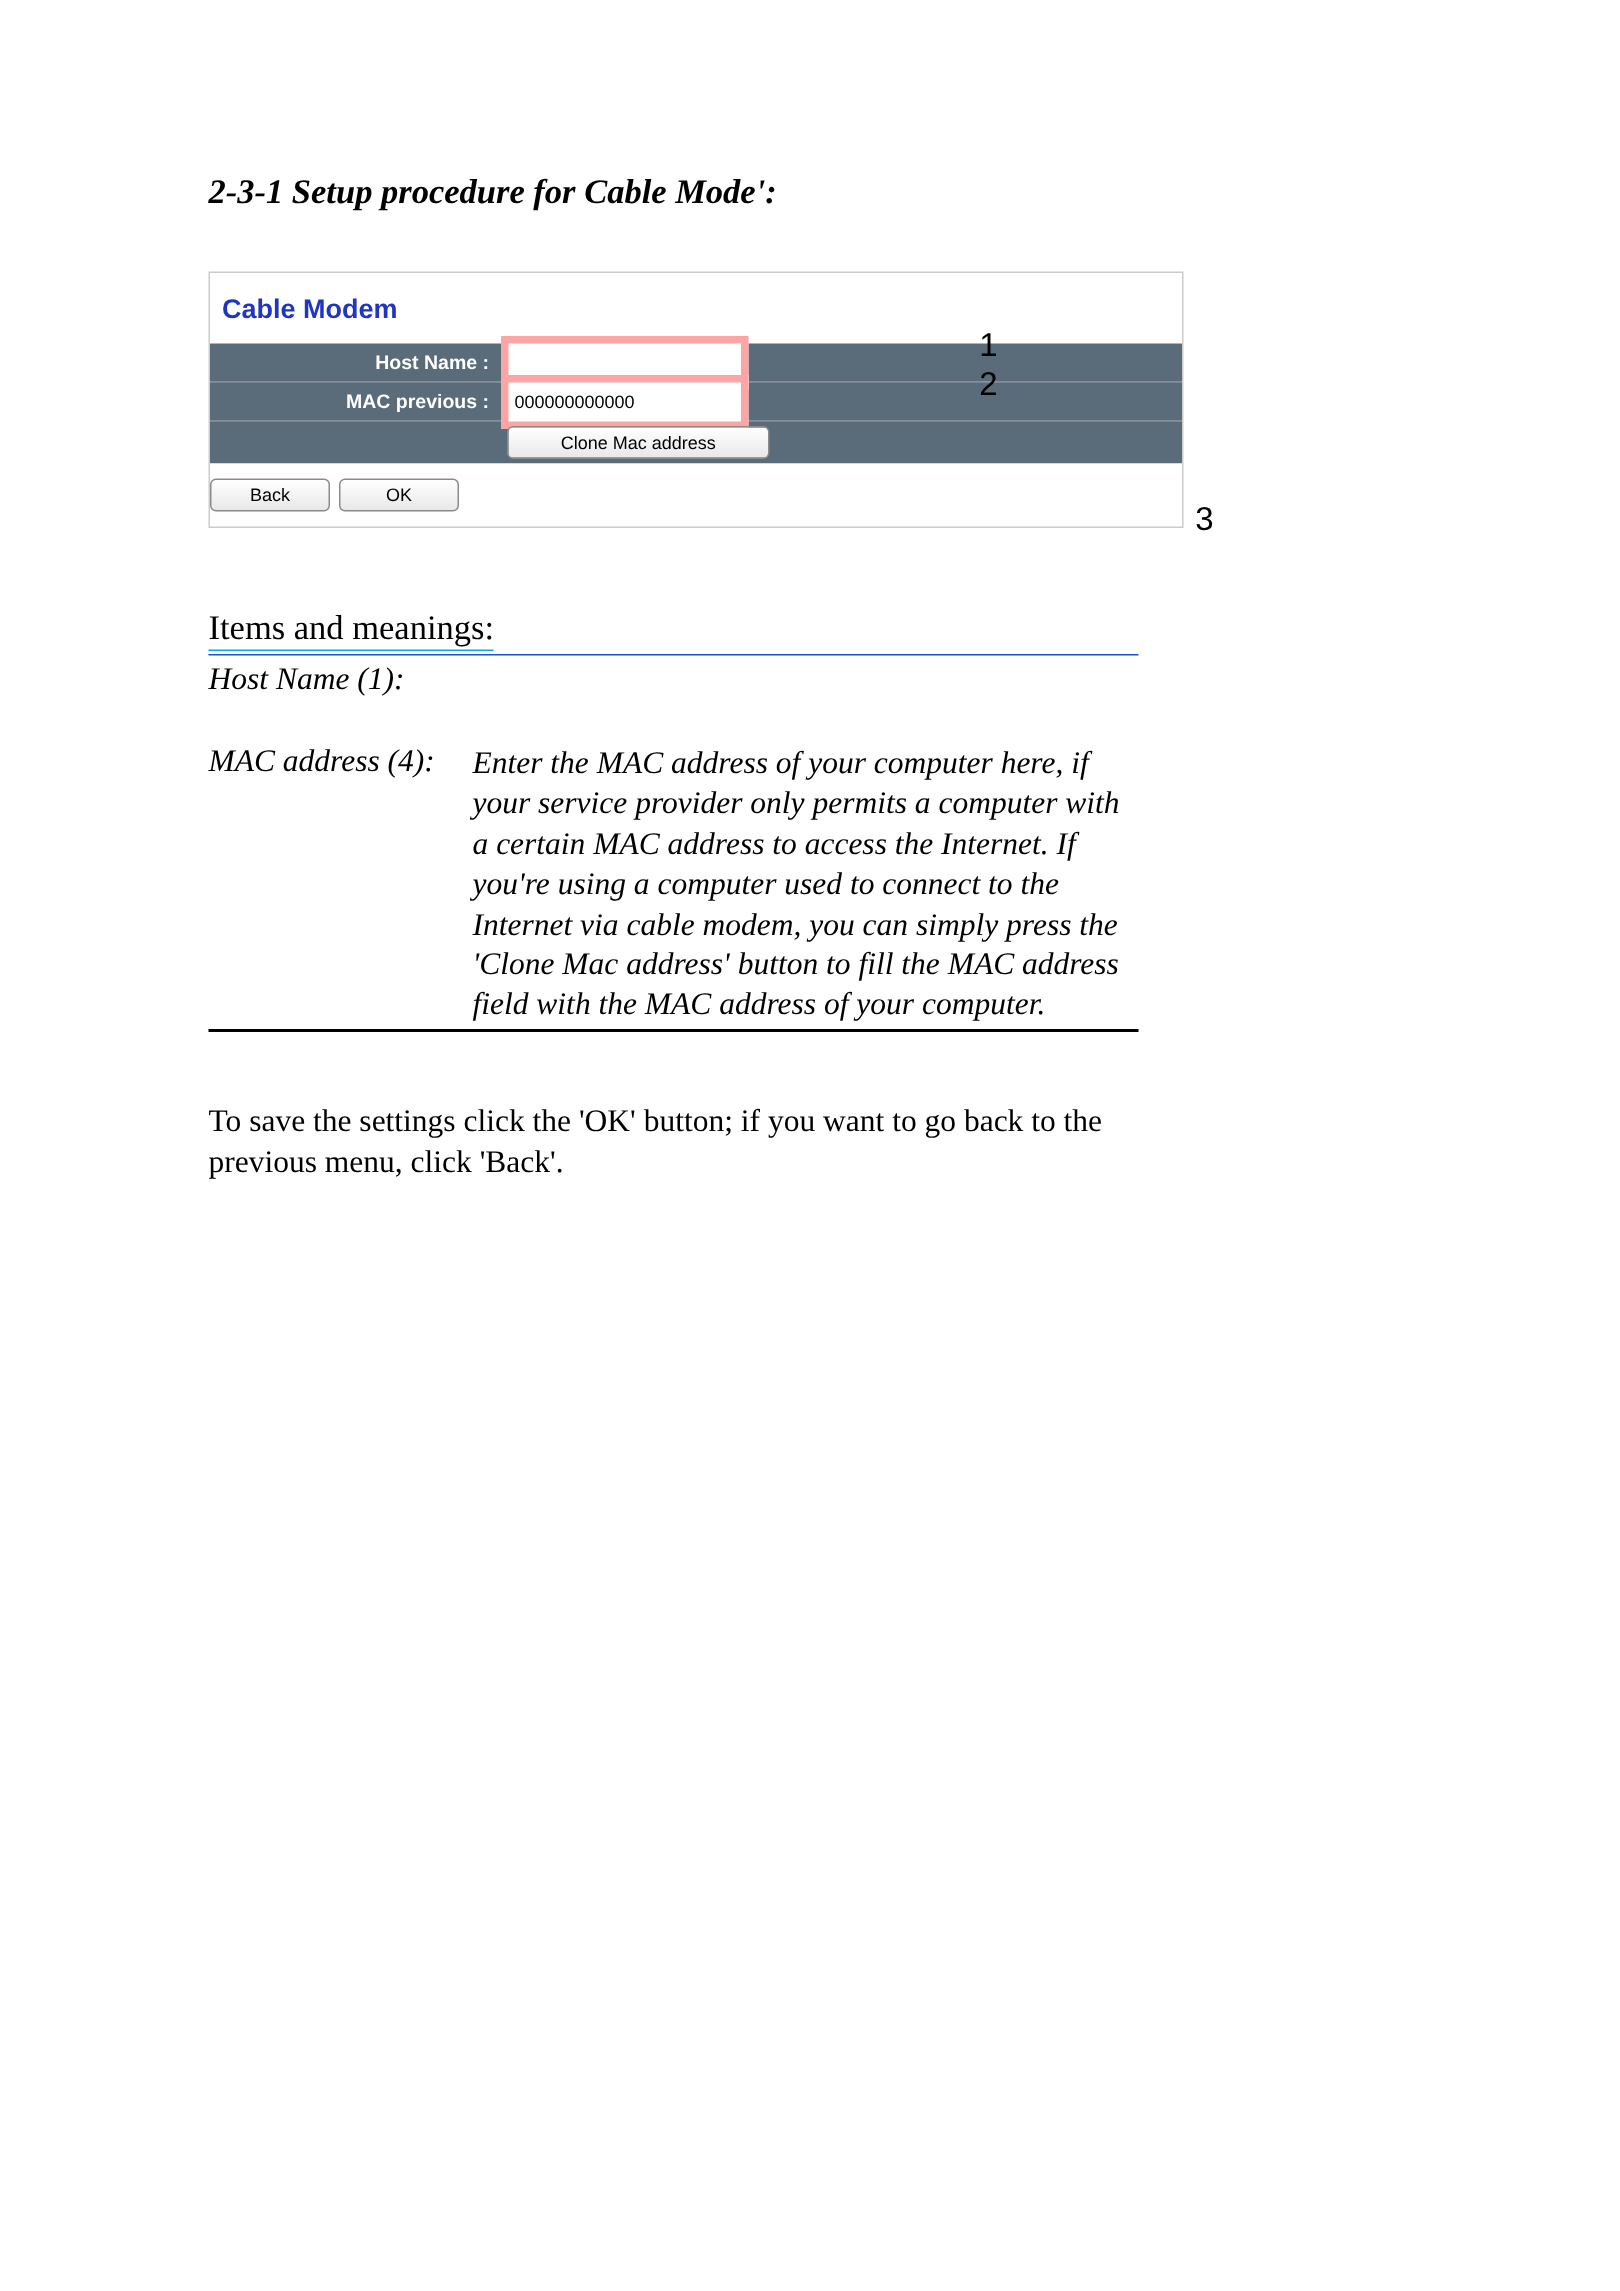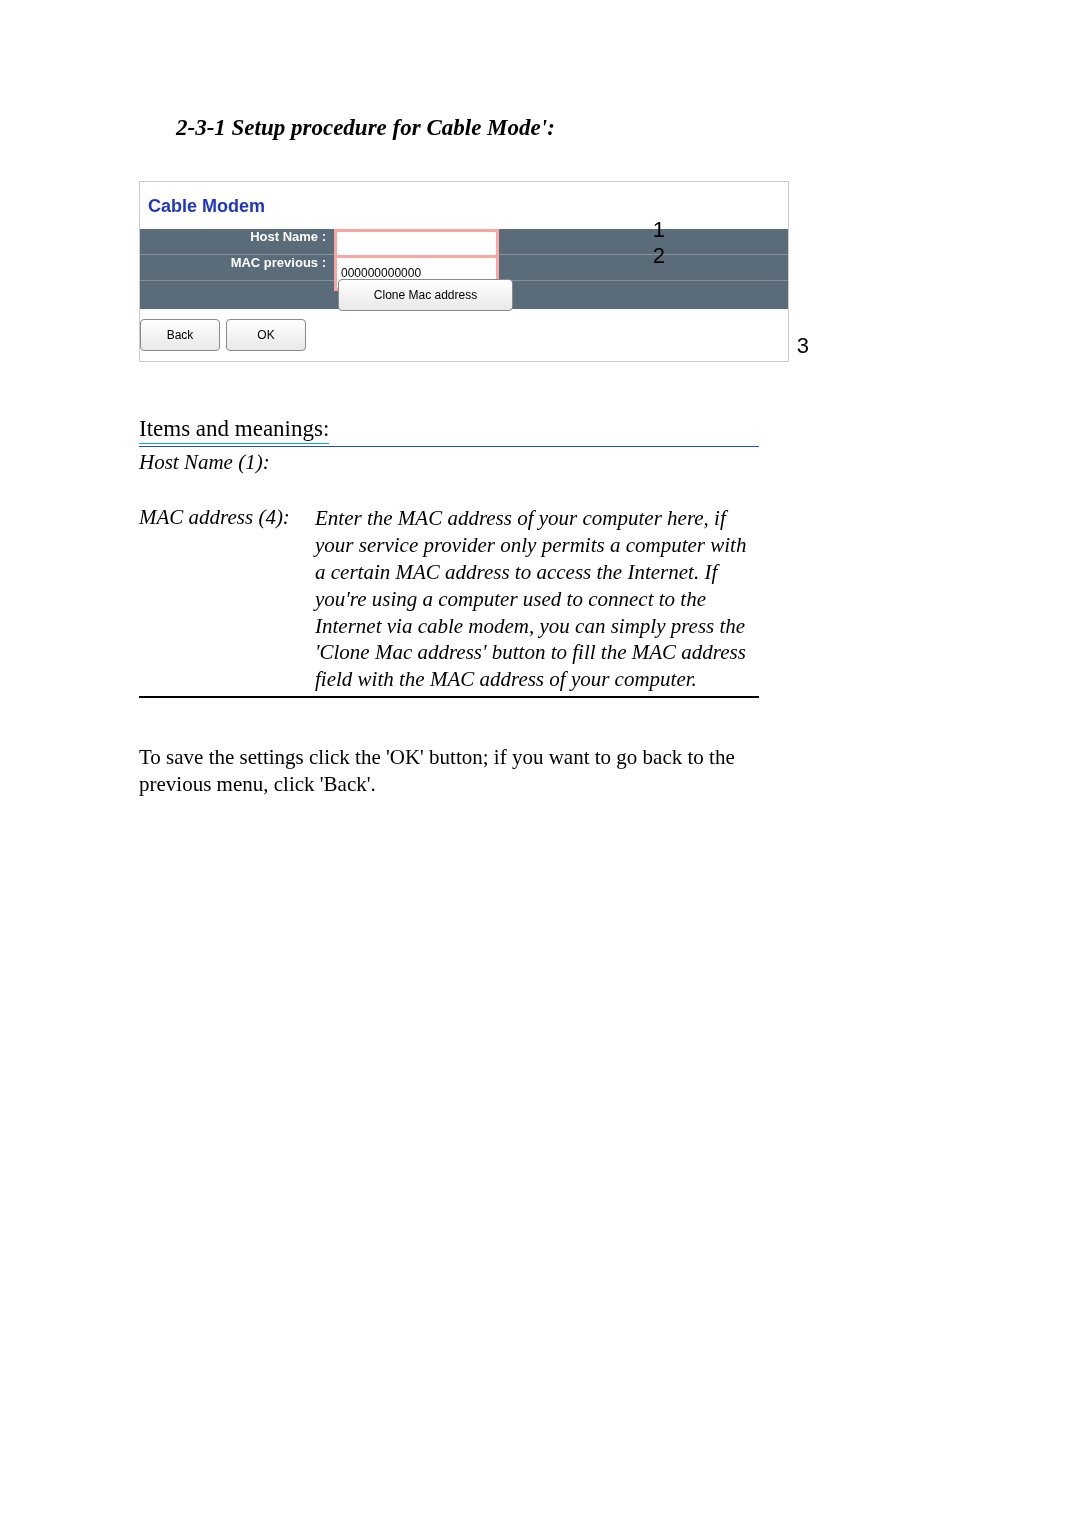--- a/index.html
+++ b/index.html
@@ -9,76 +9,76 @@
       background: #fff;
       color: #000;
       width: 1080px;
       padding: 115px 120px 0 139px;
     }
     .heading {
       font-style: italic;
       font-weight: bold;
       font-size: 23px;
       margin-bottom: 40px;
-      margin-left: 37px;
     }
     .screenshot {
       border: 1px solid #ccc;
       background: #fff;
       width: 650px;
       padding: 10px 0 10px 0;
       position: relative;
       font-family: Arial, Helvetica, sans-serif;
       font-size: 13px;
     }
     .screenshot-title {
       color: #2036c0;
       font-weight: bold;
       font-size: 18px;
       padding: 4px 8px 12px 8px;
     }
     .form-row {
       display: flex;
+      align-items: center;
       background: #5a6b7a;
       color: #fff;
       height: 26px;
       border-bottom: 1px solid #889097;
       padding-right: 6px;
     }
     .form-row:last-of-type { border-bottom: none; }
     .form-label {
       width: 194px;
       text-align: right;
       padding-right: 8px;
       font-weight: bold;
       font-size: 13px;
     }
     .form-field input[type="text"] {
       font-family: Arial, sans-serif;
       font-size: 12px;
       height: 36px;
       width: 165px;
       background: #fff;
-      border: 3px solid #fca5a5;
+      border: 5px solid #fca5a5;
       padding: 1px 4px;
     }
     .btn-row {
       background: #5a6b7a;
       height: 28px;
       display: flex;
       align-items: center;
       padding-left: 198px;
     }
     .clone-btn, .nav-btn {
       font-family: Arial, sans-serif;
       font-size: 12px;
       background: linear-gradient(#fff,#e8e8e8);
       border: 1px solid #8a8a8a;
       border-radius: 4px;
-      height: 32px;
+      height: 22px;
       padding: 0 18px;
       cursor: pointer;
     }
     .clone-btn { width: 175px; padding: 0; }
     .nav-row {
       display: flex;
       gap: 6px;
       padding: 10px 8px 0 0;
       background: #fff;
     }

